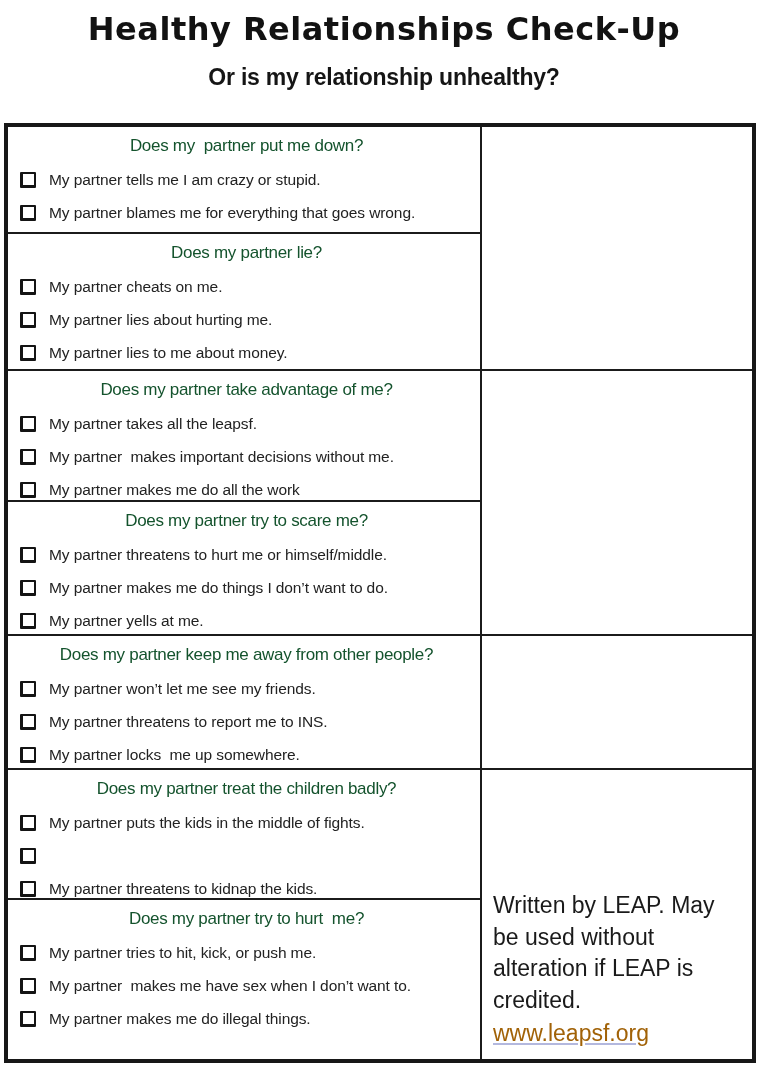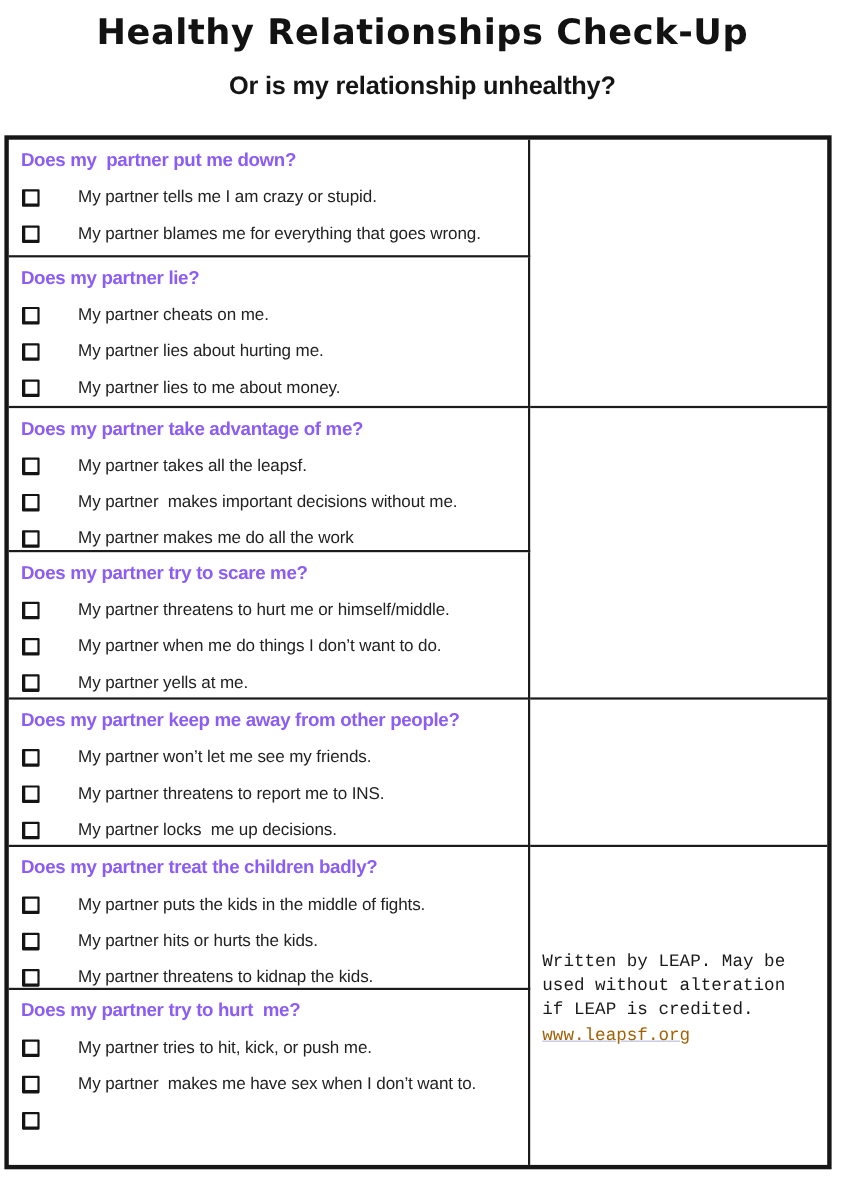--- a/index.html
+++ b/index.html
@@ -71,58 +71,58 @@
     border-bottom: 2px solid #1b1b1b;
     overflow: hidden;
   }
   .rcell.last { border-bottom: none; }
   .r-span-1-3 { grid-row: 1 / 3; }
   .r-span-3-5 { grid-row: 3 / 5; }
   .r-span-5-6 { grid-row: 5 / 6; }
   .r-span-6-8 { grid-row: 6 / 8; }
 
   .q-header {
-    font-weight: bold;
+    font-weight: normal;
     font-size: 17px;
     letter-spacing: -0.3px;
     padding: 2px 6px 0 11px;
     margin-bottom: 7px;
-    color: #8b5cf6;
-    white-space: pre-wrap;
+    color: #14532d;
+    white-space: pre-wrap;
+    text-align: center;
   }
   .chk-item {
     display: flex;
     align-items: center;
     height: 33px;
     padding-left: 12px;
     font-size: 15.5px;
     color: #222222;
-    gap: 22px;
   }
   .chk-box {
     display: inline-block;
     width: 11px;
     height: 11px;
     box-sizing: content-box;
     border: 2px solid #141414;
     border-left-width: 3px;
     border-bottom-width: 3px;
     border-radius: 1px;
     margin-right: 13px;
     flex-shrink: 0;
     background: #ffffff;
   }
   .chk-label {
     white-space: pre-wrap;
     letter-spacing: -0.1px;
   }
   .credit-block {
-    padding: 93px 10px 0 11px;
-    font-family: Liberation Mono, monospace;
-    font-size: 16px;
+    padding: 120px 10px 0 11px;
+    font-family: Liberation Sans, sans-serif;
+    font-size: 23px;
     line-height: 1.38;
     color: #1a1a1a;
   }
   .credit-text { white-space: pre-wrap; }
   .credit-link {
     display: inline-block;
     margin-top: 1px;
     color: #a16207;
     text-decoration: underline;
     text-decoration-color: #b3b8de;
@@ -184,72 +184,72 @@
     </div>
 
     <div class="lcell" style="grid-row:4">
       <div class="q-header">Does my partner try to scare me?</div>
       <div class="chk-item">
         <span class="chk-box"></span>
         <span class="chk-label">My partner threatens to hurt me or himself/middle.</span>
       </div>
       <div class="chk-item">
         <span class="chk-box"></span>
-        <span class="chk-label">My partner when me do things I don’t want to do.</span>
+        <span class="chk-label">My partner makes me do things I don’t want to do.</span>
       </div>
       <div class="chk-item">
         <span class="chk-box"></span>
         <span class="chk-label">My partner yells at me.</span>
       </div>
     </div>
 
     <div class="lcell" style="grid-row:5">
       <div class="q-header">Does my partner keep me away from other people?</div>
       <div class="chk-item">
         <span class="chk-box"></span>
         <span class="chk-label">My partner won’t let me see my friends.</span>
       </div>
       <div class="chk-item">
         <span class="chk-box"></span>
         <span class="chk-label">My partner threatens to report me to INS.</span>
       </div>
       <div class="chk-item">
         <span class="chk-box"></span>
-        <span class="chk-label">My partner locks  me up decisions.</span>
+        <span class="chk-label">My partner locks  me up somewhere.</span>
       </div>
     </div>
 
     <div class="lcell" style="grid-row:6">
       <div class="q-header">Does my partner treat the children badly?</div>
       <div class="chk-item">
         <span class="chk-box"></span>
         <span class="chk-label">My partner puts the kids in the middle of fights.</span>
       </div>
       <div class="chk-item">
         <span class="chk-box"></span>
-        <span class="chk-label">My partner hits or hurts the kids.</span>
       </div>
       <div class="chk-item">
         <span class="chk-box"></span>
         <span class="chk-label">My partner threatens to kidnap the kids.</span>
       </div>
     </div>
 
     <div class="lcell last" style="grid-row:7">
       <div class="q-header">Does my partner try to hurt  me?</div>
       <div class="chk-item">
         <span class="chk-box"></span>
         <span class="chk-label">My partner tries to hit, kick, or push me.</span>
       </div>
       <div class="chk-item">
         <span class="chk-box"></span>
         <span class="chk-label">My partner  makes me have sex when I don’t want to.</span>
       </div>
       <div class="chk-item">
         <span class="chk-box"></span>
+        <span class="chk-label">My partner makes me do illegal things.</span>
       </div>
     </div>
 
     <div class="rcell r-span-1-3"></div>
     <div class="rcell r-span-3-5"></div>
     <div class="rcell r-span-5-6"></div>
     <div class="rcell last r-span-6-8">
       <div class="credit-block">
         <div class="credit-text">Written by LEAP. May be used without alteration if LEAP is credited.</div>
         <a class="credit-link">www.leapsf.org</a>

